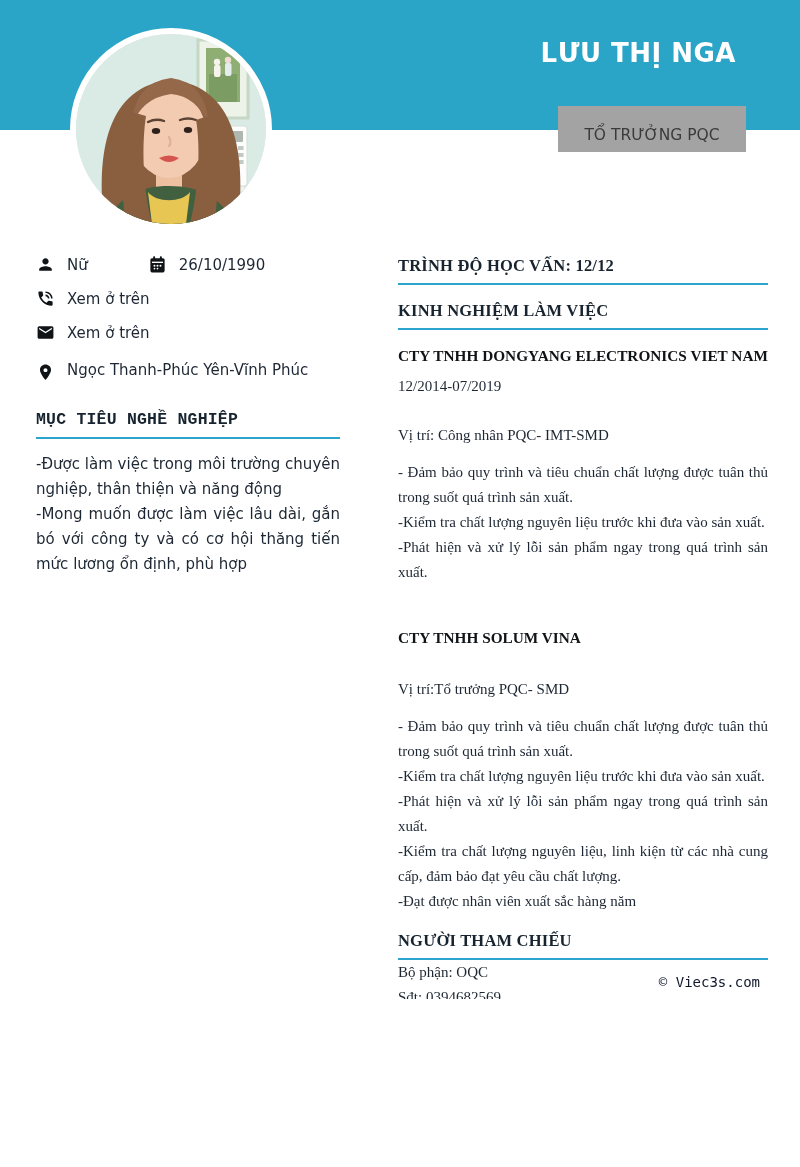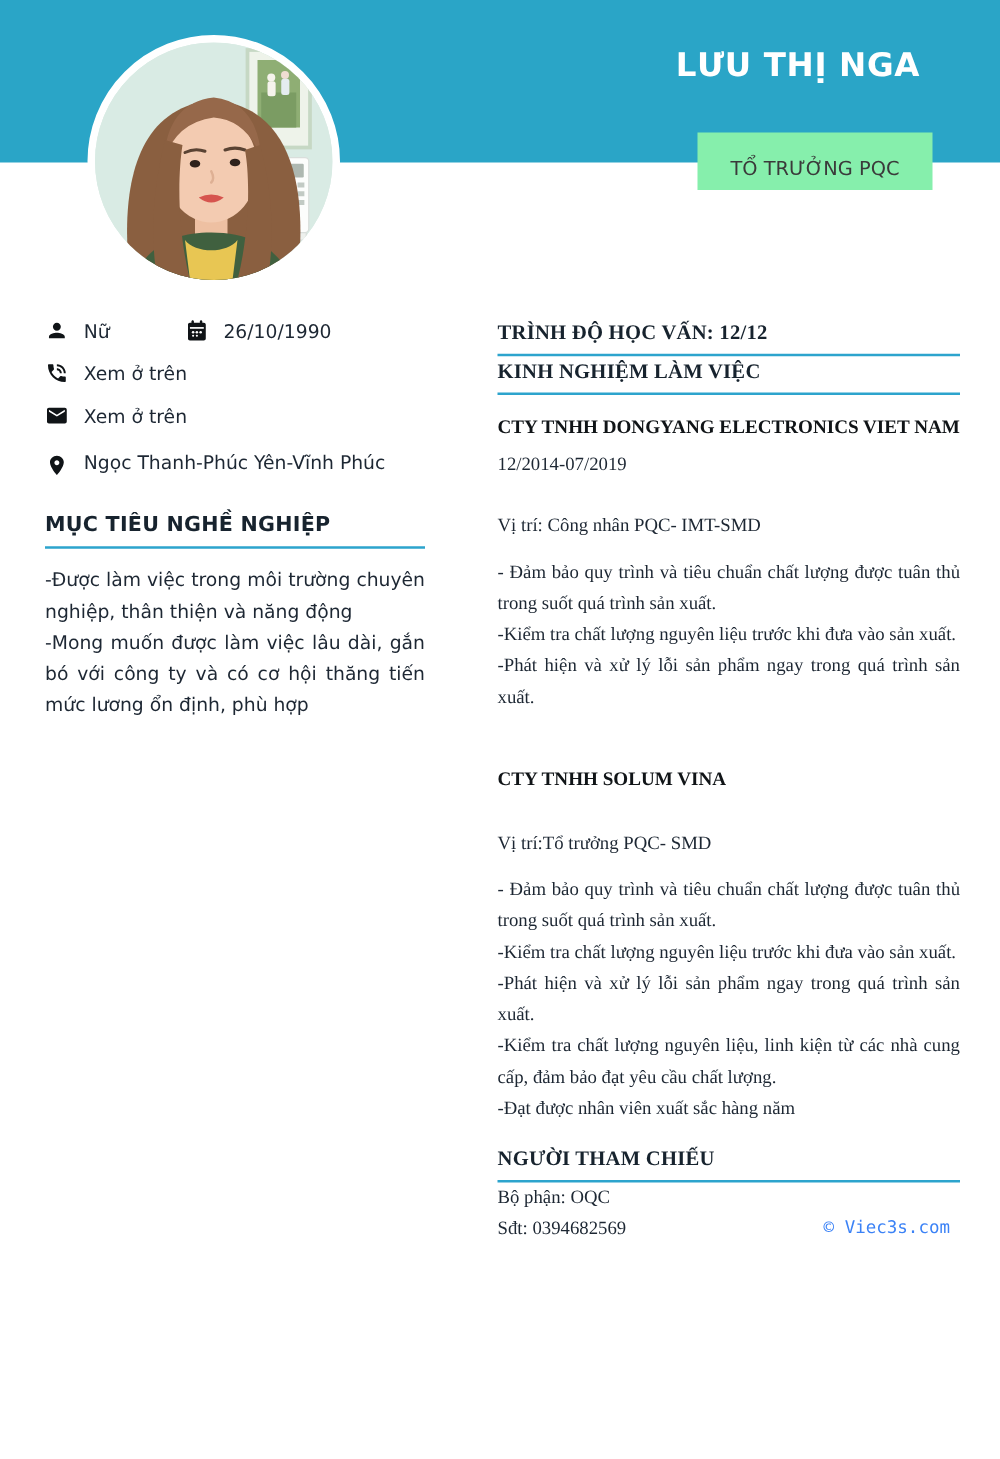--- a/index.html
+++ b/index.html
@@ -12,57 +12,57 @@
   .avatar {
     position:absolute; left:70px; top:28px; width:202px; height:202px;
     border-radius:50%; border:6px solid #ffffff; overflow:hidden; background:#d9ebe4;
   }
   .avatar svg { display:block; width:100%; height:100%; }
   .name {
     position:absolute; top:38px; left:300px; right:64px; text-align:right;
     color:#ffffff; font-size:26px; font-weight:bold; letter-spacing:0.5px; white-space:nowrap;
   }
   .title-box {
-    position:absolute; left:558px; top:106px; width:188px; height:46px; background:#86efac;
+    position:absolute; left:558px; top:106px; width:188px; height:46px; background:#a3a3a3;
     display:flex; align-items:center; justify-content:center; padding-top:12px;
     font-size:15.5px; color:#3a3a3a; white-space:nowrap;
   }
   .left-col  { position:absolute; left:36px;  top:255px; width:304px; }
   .right-col { position:absolute; left:398px; top:255px; width:370px;font-family:Liberation Serif, serif; }
 
   .info-row { display:flex; align-items:flex-end; margin-bottom:14px; font-size:15px; line-height:20px; }
   .info-row .icon { flex:0 0 20px; height:20px; margin-right:11px; }
   .icon svg { display:block; width:19px; height:19px; }
   .pair2 { display:flex; margin-left:60px; }
   .addr { line-height:25px; }
 
   .sec-h {
     font-size:16.5px; font-weight:bold; color:#17232e; letter-spacing:0.2px;
     padding-bottom:7px; border-bottom:2px solid #2ca4cd; line-height:21px;
   }
-  .mt-obj { margin-top:26px; }
+  .mt-obj { margin-top:26px;font-family:Liberation Mono, monospace; }
   .objective, .desc {
     font-size:15px; line-height:25px; text-align:justify; white-space:pre-line; color:#1d2733;
   }
   .objective { margin-top:13px; }
 
   .company { font-size:15.3px; font-weight:bold; color:#101417; line-height:25px; margin-top:13px; }
   .period   { font-size:15px; margin-top:9px;  line-height:19px; }
   .position { font-size:15px; margin-top:30px; line-height:19px; }
   .desc     { margin-top:15px; }
   .job2 { margin-top:40px; }
-  .sec-gap { margin-top:1px; }
+  .sec-gap { margin-top:15px; }
   .ref-h { margin-top:16px; }
   .ref-name { font-size:15.3px; font-weight:bold; margin-top:12px; line-height:25px; color:#101417; }
   .ref-line { font-size:15px; line-height:25px; }
 
   .footer {
     position:absolute; right:40px; bottom:9px;
     font-family:"DejaVu Sans Mono","Liberation Mono",monospace;
-    font-size:14px; color:#3b82f6;padding-left:32px;
+    font-size:14px; color:#0f172a;padding-left:32px;
   }
 </style>
 </head>
 <body>
 
 <div class="page">
 
   <div class="band"></div>
 
   <div class="avatar">

